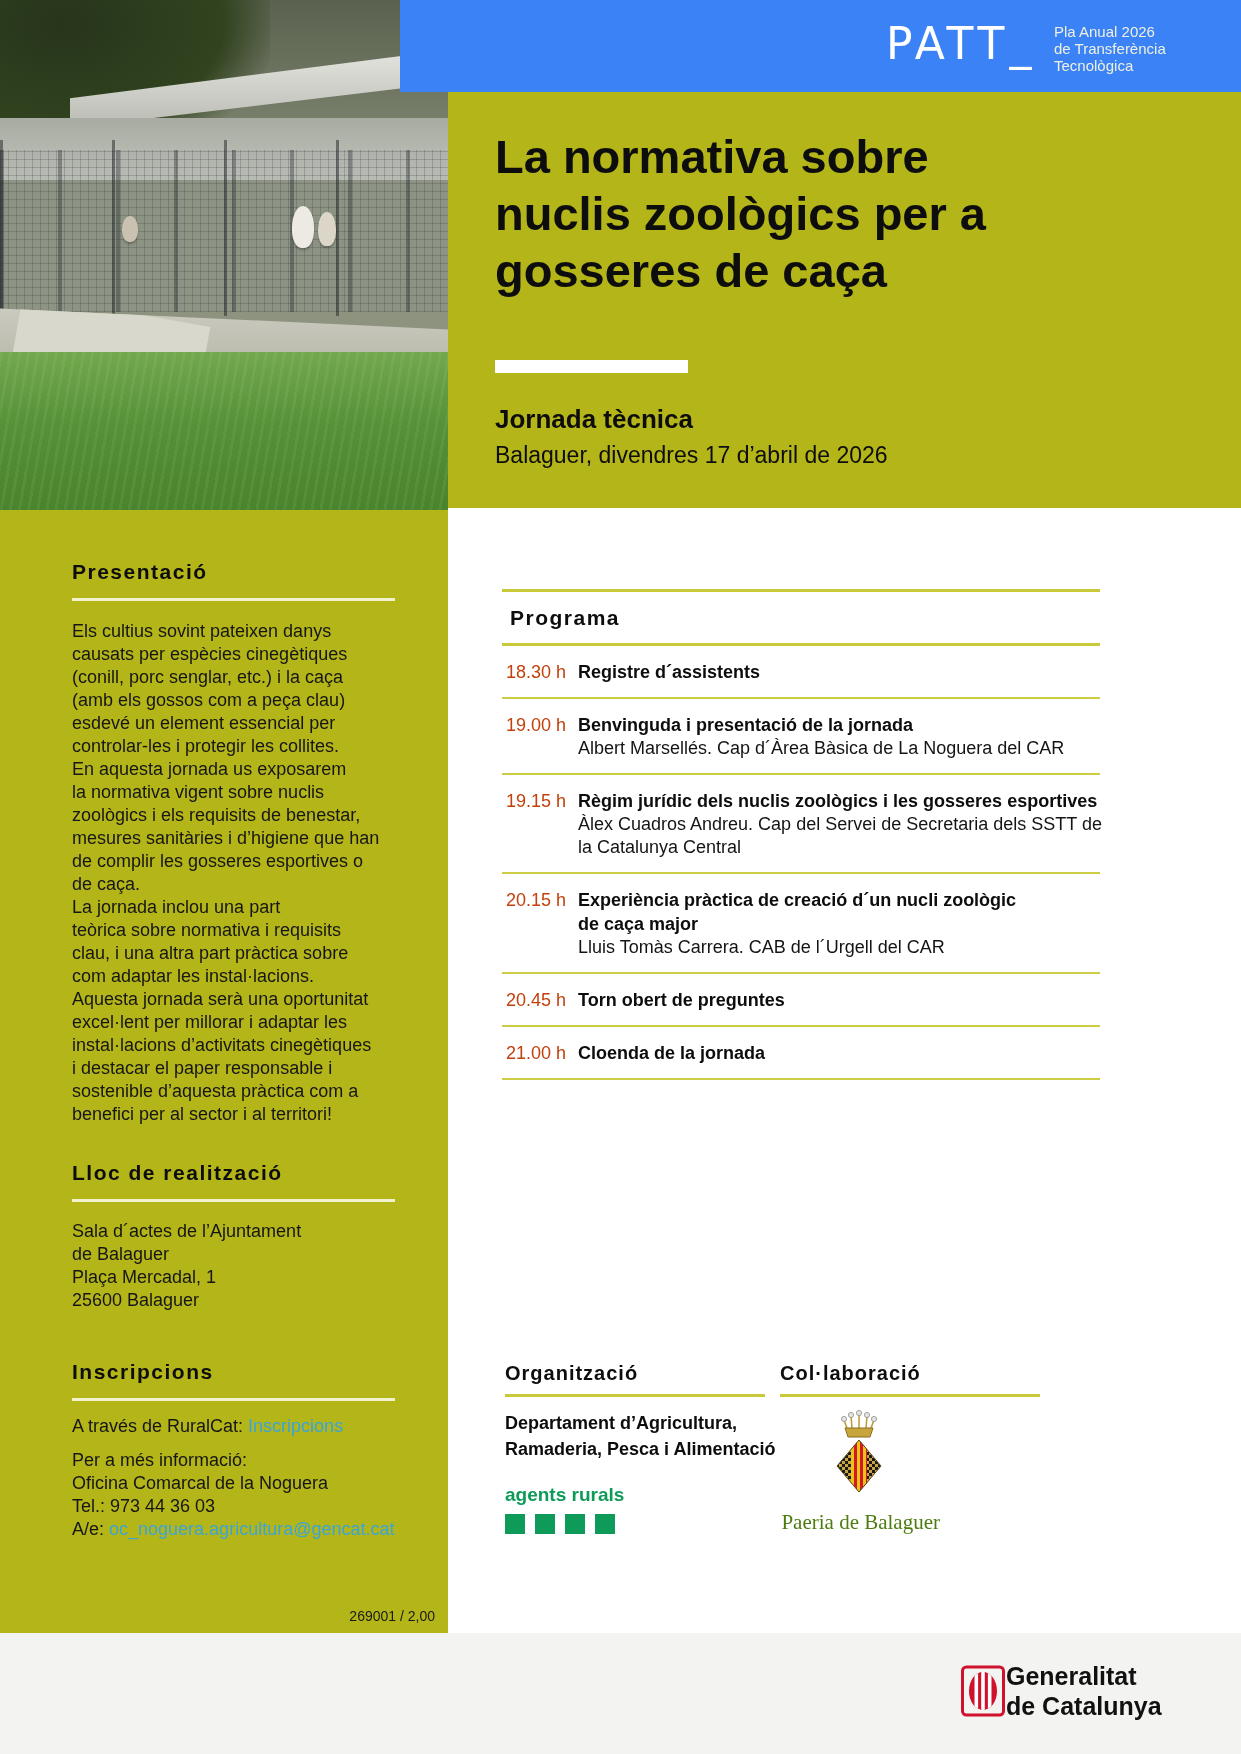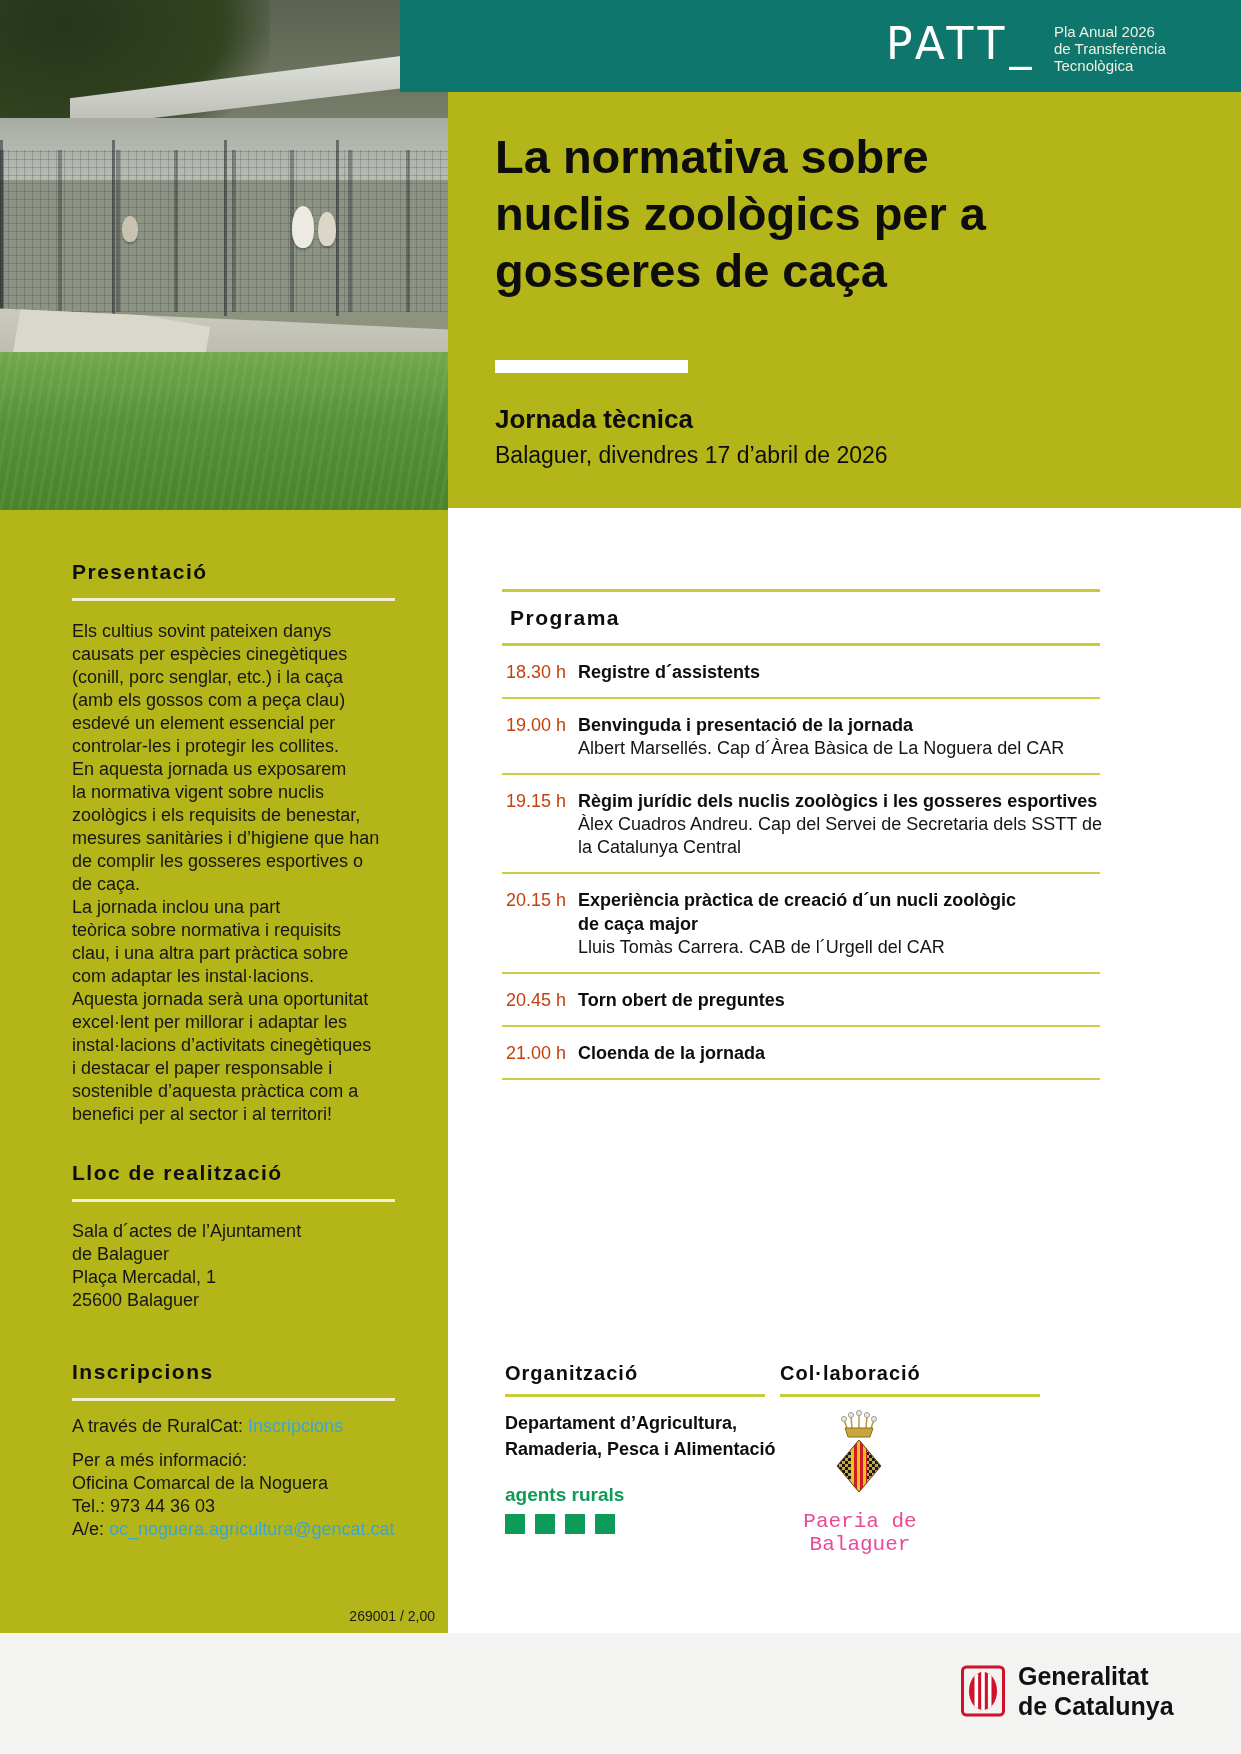--- a/index.html
+++ b/index.html
@@ -20,21 +20,21 @@
   .ph-dog{position:absolute;background:#eceae2;border-radius:50% 50% 42% 42%;box-shadow:0 2px 2px rgba(0,0,0,.25);}
   .ph-dog1{left:292px;top:206px;width:22px;height:42px;}
   .ph-dog2{left:318px;top:212px;width:18px;height:34px;background:#dcd6c8;}
   .ph-dog3{left:122px;top:216px;width:16px;height:26px;background:#c9c2b0;}
   .ph-ground{position:absolute;left:0;top:300px;width:448px;height:84px;background:linear-gradient(180deg,#cdcdc2,#b2b2a4);clip-path:polygon(0 10%,100% 35%,100% 100%,0 100%);}
   .ph-ground::after{content:'';position:absolute;left:16px;top:10px;width:190px;height:66px;background:#d8d8cc;transform:rotate(10deg);}
   .ph-grass{position:absolute;left:0;top:352px;width:448px;height:158px;background:linear-gradient(180deg,#73a84e 0%,#559238 45%,#49832c 100%);}
   .ph-grass::after{content:'';position:absolute;inset:0;background:repeating-linear-gradient(100deg,rgba(255,255,255,.06) 0 3px,transparent 3px 9px);}
 
   
-  .band{position:absolute;left:400px;top:0;width:841px;height:92px;background:#0f766e;z-index:5;}
+  .band{position:absolute;left:400px;top:0;width:841px;height:92px;background:#3b82f6;z-index:5;}
   .patt-logo{position:absolute;left:486px;top:18px;color:#ffffff;font-size:44px;font-weight:400;letter-spacing:5px;font-family:"DejaVu Sans",sans-serif;}
   .patt-plan{position:absolute;left:654px;top:23px;color:#eef0e2;font-size:15px;line-height:17px;}
 
   
   .title-block{position:absolute;left:448px;top:92px;width:793px;height:416px;background:#b4b518;}
   .main-title{position:absolute;left:47px;top:36px;margin:0;width:600px;font-size:47px;line-height:57px;font-weight:700;color:#0d0d0d;}
   .white-bar{position:absolute;left:47px;top:268px;width:193px;height:13px;background:#ffffff;}
   .subtitle{position:absolute;left:47px;top:312px;font-size:26px;font-weight:700;color:#0d0d0d;}
   .dateline{position:absolute;left:47px;top:350px;font-size:23px;color:#0d0d0d;}
 
@@ -63,25 +63,25 @@
   .org{position:absolute;left:505px;top:1358px;width:270px;}
   .collab{position:absolute;left:780px;top:1358px;width:262px;}
   .sec-heading{position:absolute;left:0;top:4px;font-size:20px;font-weight:700;letter-spacing:1px;color:#0d0d0d;text-align:center;}
   .sec-rule{position:absolute;left:0;top:36px;width:260px;height:3px;background:#c9ca39;}
   .dept{position:absolute;left:0;top:52px;width:280px;font-size:18px;line-height:26px;font-weight:700;color:#0d0d0d;}
   .agents{position:absolute;left:0;top:126px;}
   .agents-label{font-size:19px;font-weight:700;color:#0e9a58;}
   .agents-squares{margin-top:8px;display:flex;gap:10px;}
   .agents-squares span{display:block;width:20px;height:20px;background:#0e9a58;}
   .crest{position:absolute;left:56px;top:46px;}
-  .partner{position:absolute;left:0;top:152px;width:160px;text-align:center;font-family:Liberation Mono, monospace;font-size:21px;color:#ec4899;}
+  .partner{position:absolute;left:0;top:152px;width:160px;text-align:right;font-family:Liberation Serif, serif;font-size:21px;color:#4d7c0f;}
 
   
   .footer{position:absolute;left:0;top:1633px;width:1241px;height:121px;background:#f3f3f2;}
-  .gencat{position:absolute;left:960px;top:28px;display:flex;align-items:center;gap:12px;}
+  .gencat{position:absolute;left:960px;top:28px;display:flex;align-items:center;}
   .gencat-text{font-size:25px;line-height:30px;font-weight:700;color:#111111;}
 </style>
 </head>
 <body>
 
 <div class="page">
 
   <div class="photo">
     <div class="ph-sky"></div>
     <div class="ph-trees"></div>

